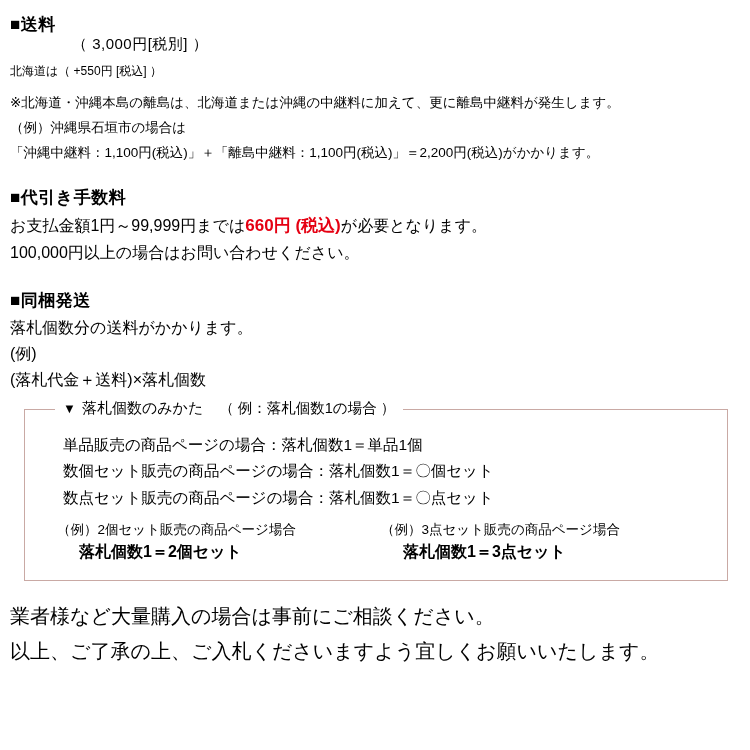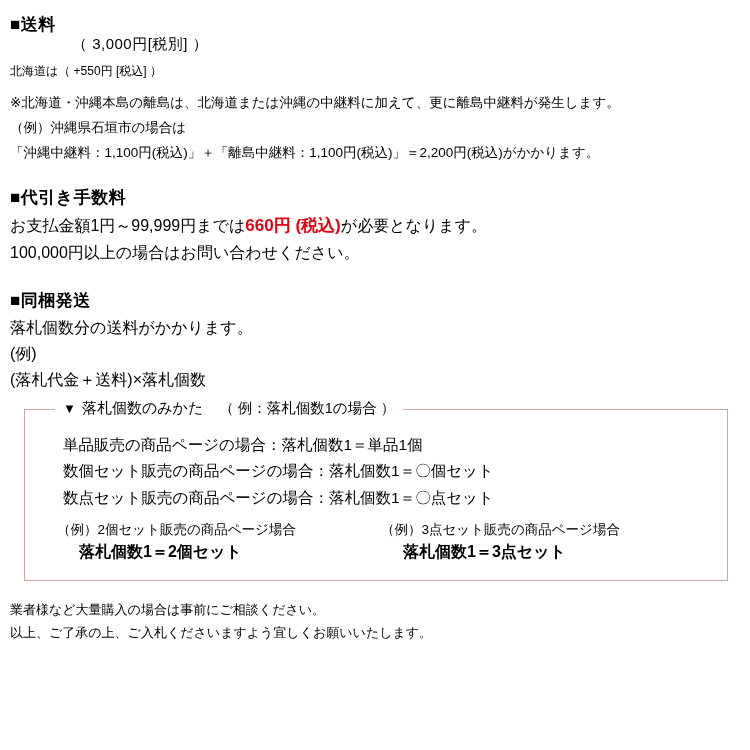--- a/index.html
+++ b/index.html
@@ -140,21 +140,21 @@
     font-size: 16px;
     font-weight: bold;
     line-height: 1.5;
     padding-left: 22px;
     white-space: nowrap;
   }
   .footer {
     margin-top: 18px;
   }
   .footer .body-line {
-    font-size: 13px;
+    font-size: 20px;
     line-height: 1.75;
   }
 </style>
 </head>
 <body>
 
 <div class="page">
 
   <div class="section-head">■送料</div>
 

